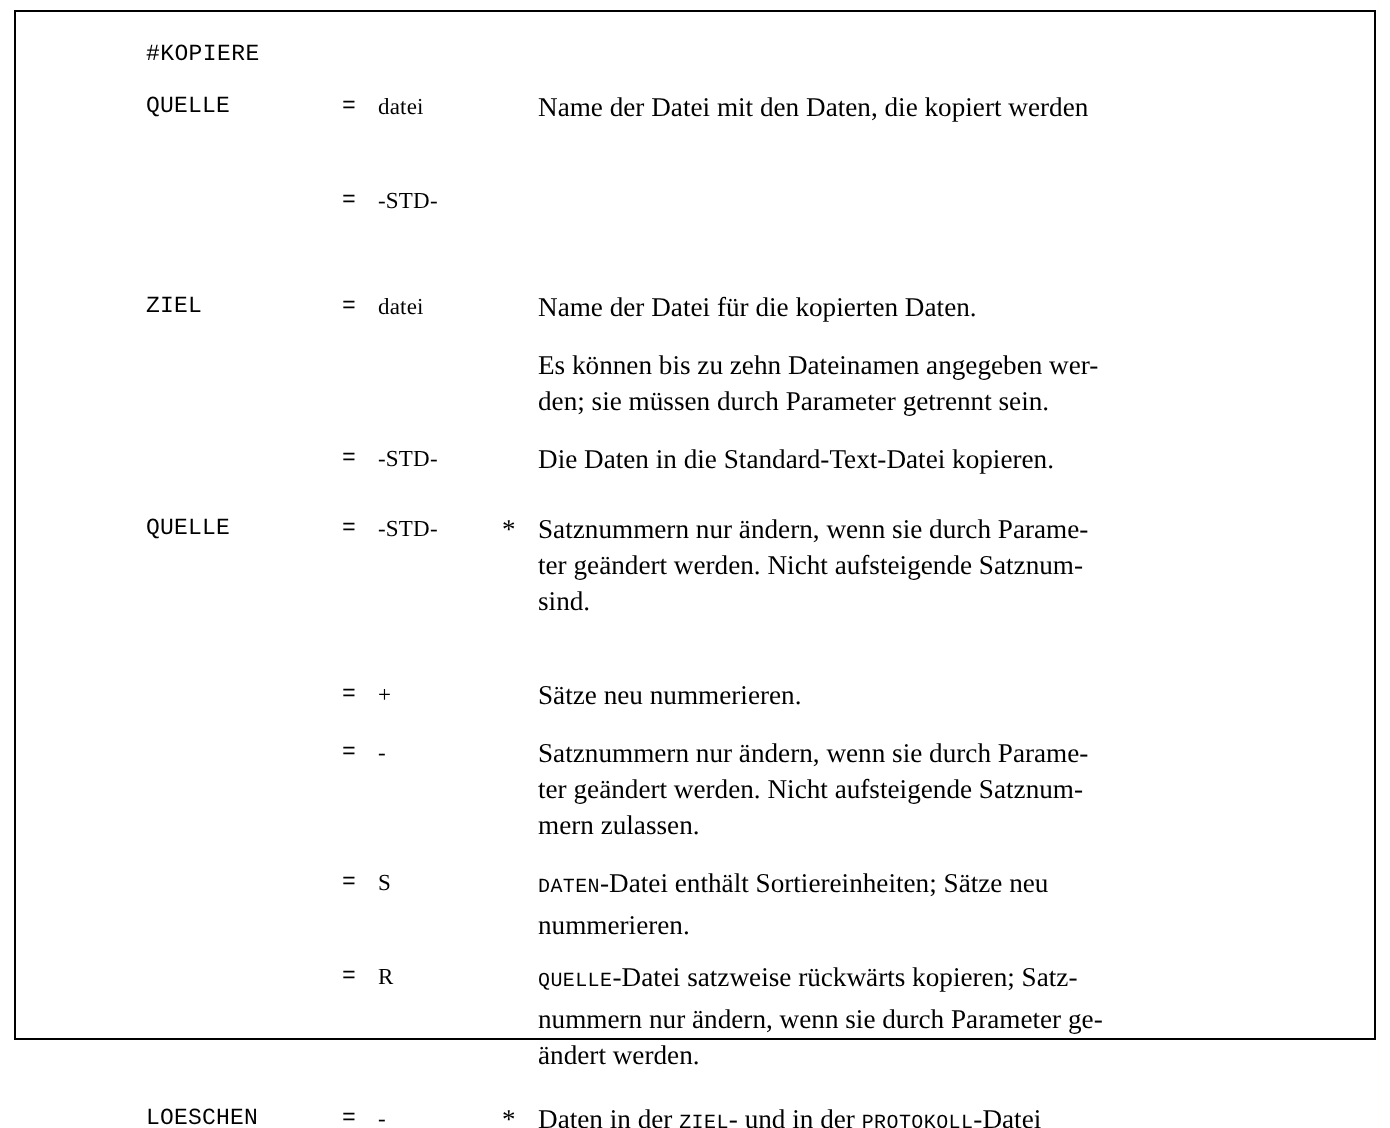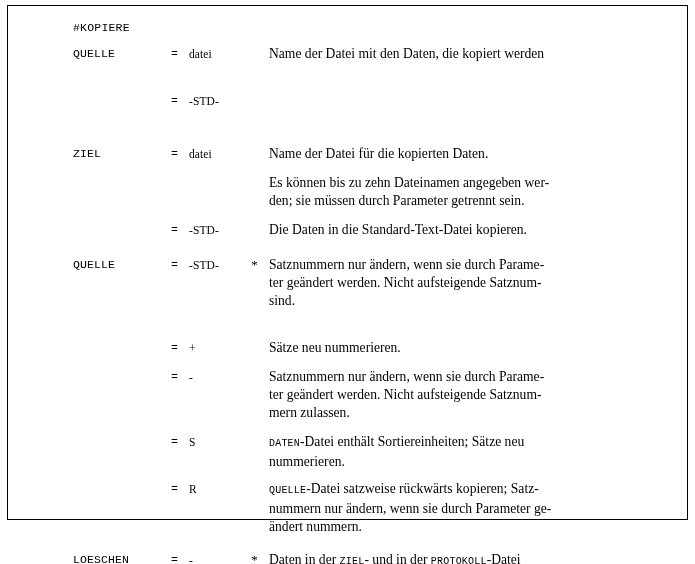--- a/index.html
+++ b/index.html
@@ -181,21 +181,21 @@
           <span class="desc-line"><span class="smallcaps">DATEN</span>-Datei enthält Sortiereinheiten; Sätze neu</span>
           <span class="desc-line">nummerieren.</span>
         </span>
       </div>
       <div class="param-row" style="position: absolute; left: 0px; top: 474px;">
         <span class="cell-eq">=</span>
         <span class="cell-value">R</span>
         <span class="cell-desc">
           <span class="desc-line"><span class="smallcaps">QUELLE</span>-Datei satzweise rückwärts kopieren; Satz-</span>
           <span class="desc-line">nummern nur ändern, wenn sie durch Parameter ge-</span>
-          <span class="desc-line">ändert nummern.</span>
+          <span class="desc-line">ändert werden.</span>
         </span>
       </div>
       <div class="param-row" style="position: absolute; left: 0px; top: 545px;">
         <span class="cell-name">LOESCHEN</span>
         <span class="cell-eq">=</span>
         <span class="cell-value">-</span>
         <span class="cell-star">*</span>
         <span class="cell-desc">
           <span class="desc-line">Daten in der <span class="smallcaps">ZIEL</span>- und in der <span class="smallcaps">PROTOKOLL</span>-Datei</span>
         </span>

